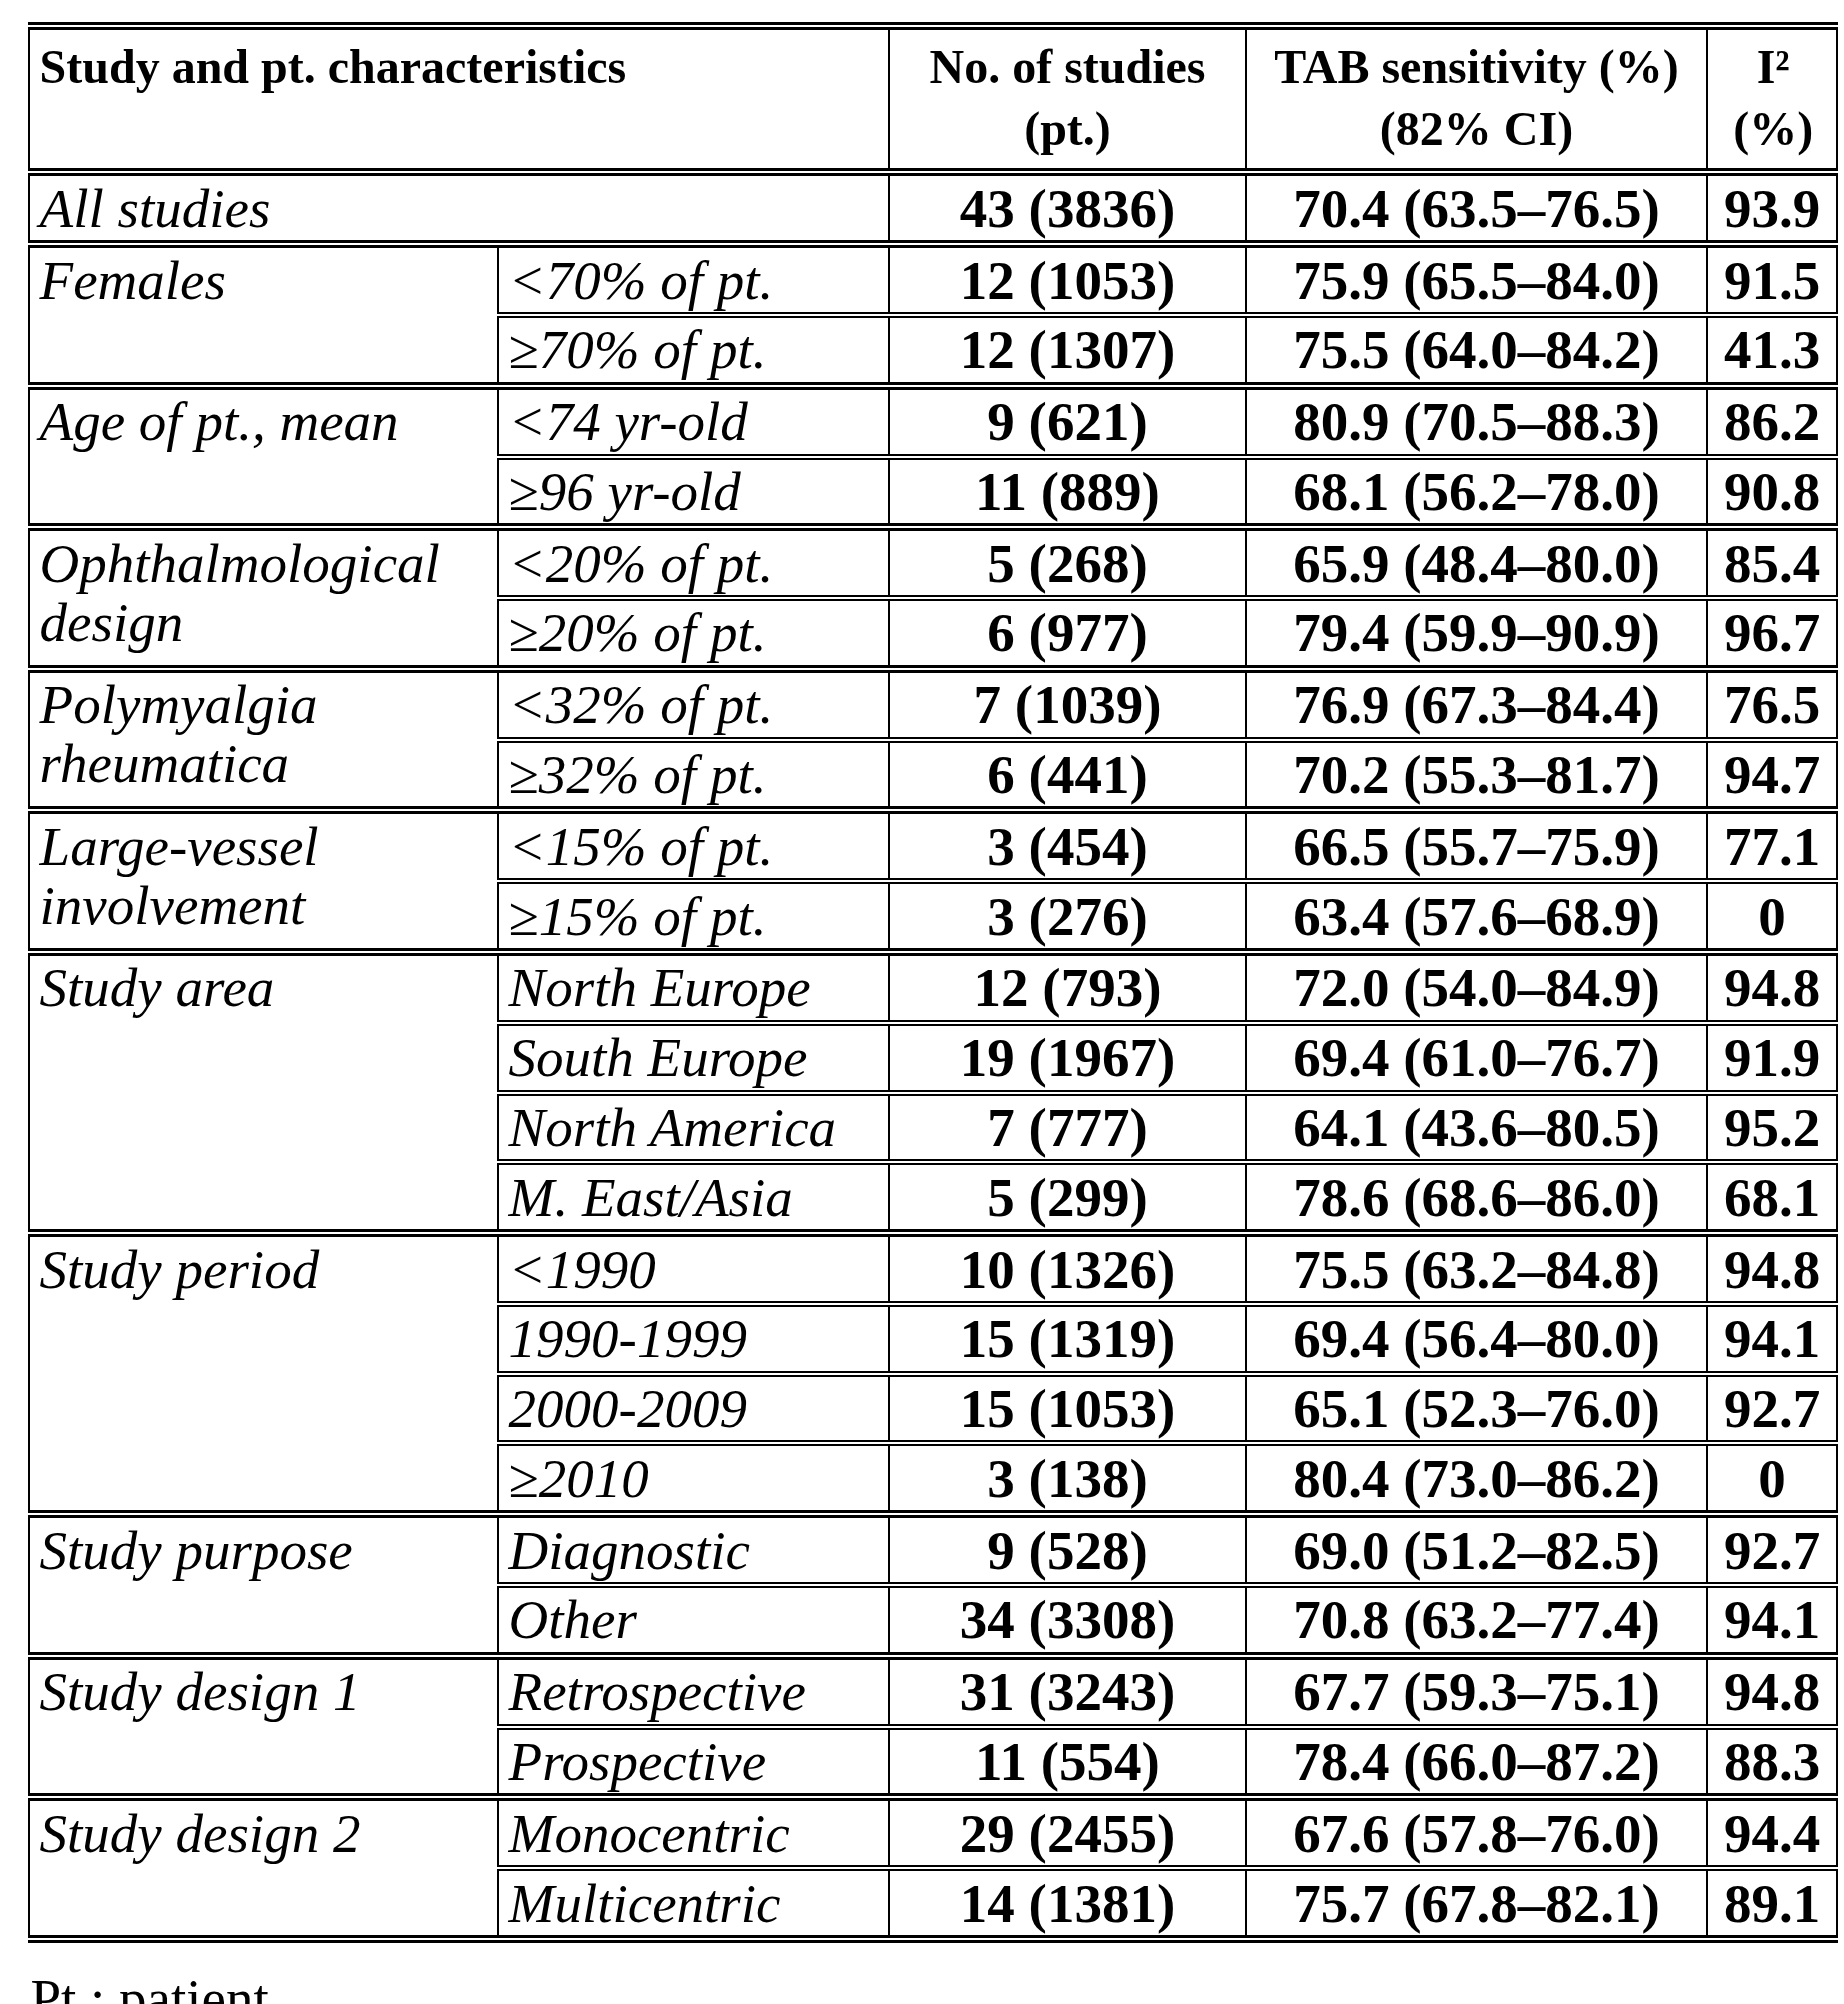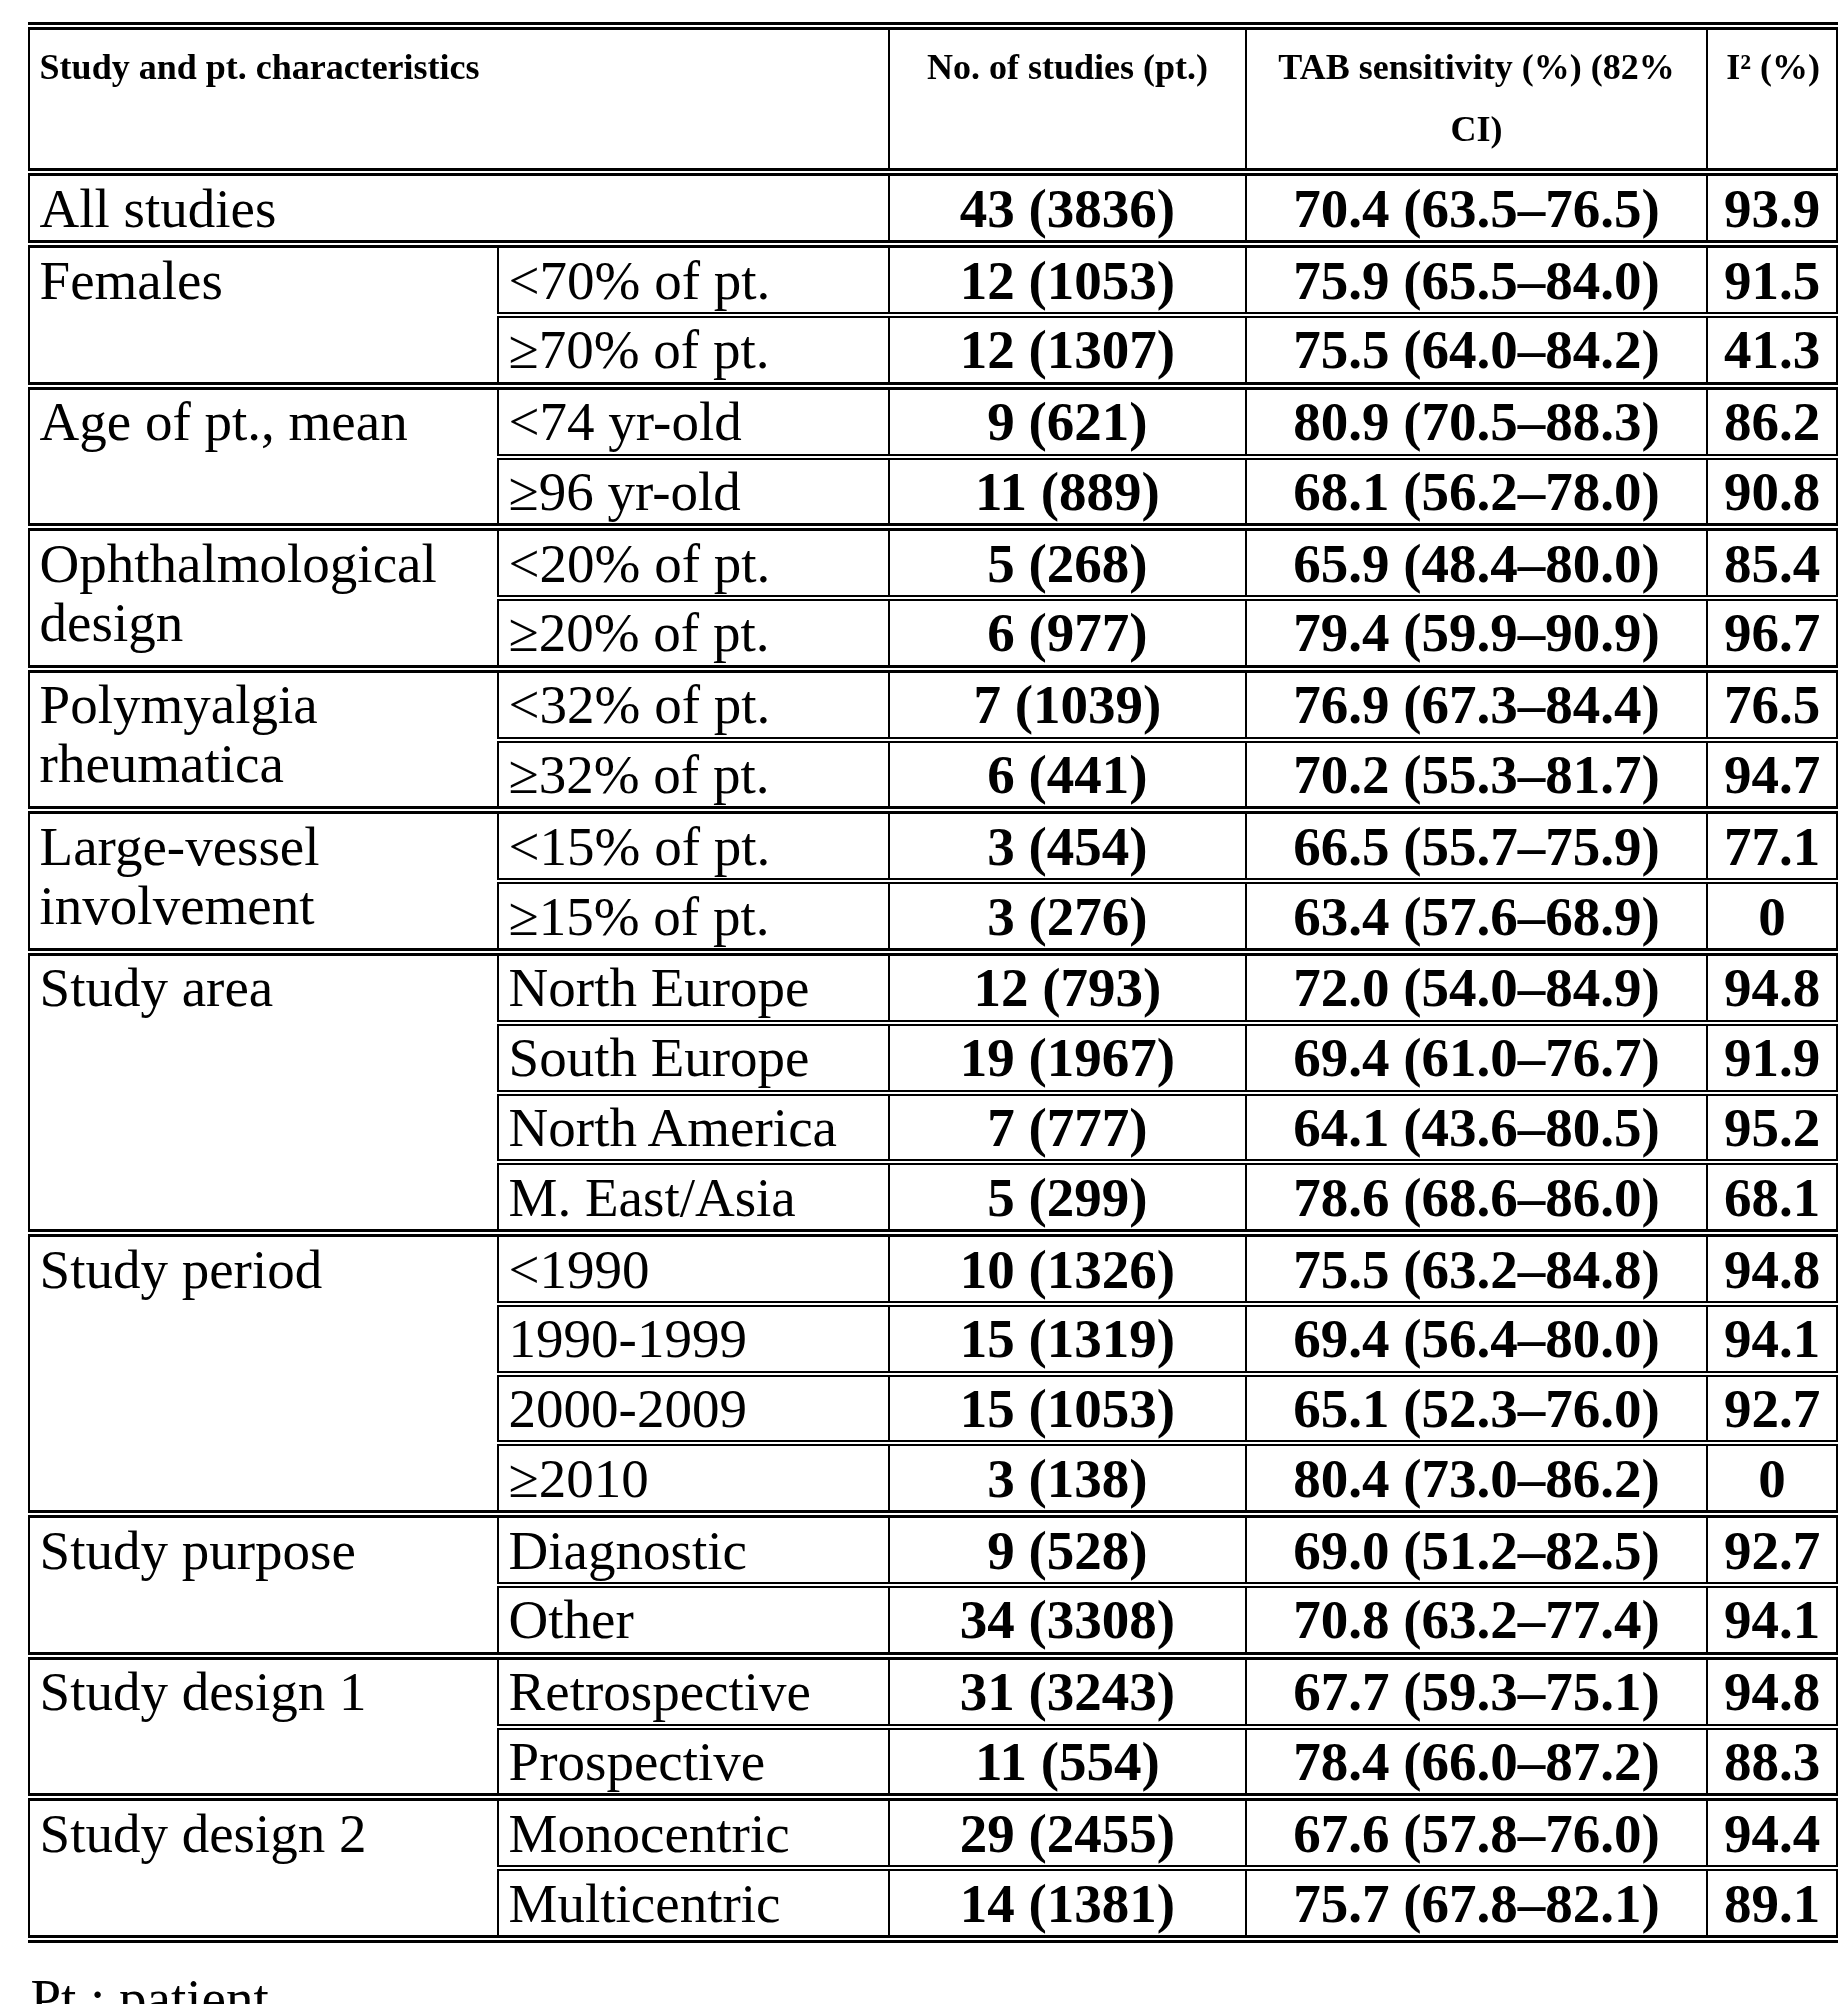--- a/index.html
+++ b/index.html
@@ -32,37 +32,37 @@
   col.w2 { width: 391px; }
   col.w3 { width: 357px; }
   col.w4 { width: 461px; }
   col.w5 { width: 130px; }
   th, td {
     border-left: 2.8px solid #000;
     border-right: 2.8px solid #000;
     overflow: hidden;
   }
   th {
-    font-size: 36px;
+    font-size: 48px;
     line-height: 62px;
     font-weight: bold;
     vertical-align: top;
     text-align: center;
     padding: 5.6px 8px 8.8px 8px;
     border-bottom: 8.8px double #000;
   }
   th.h-char { text-align: left; padding-left: 9.6px; }
   th.h-i2   { text-align: center; padding-left: 10.4px; }
   td {
     font-size: 55px;
     line-height: 59px;
     vertical-align: top;
     padding: 2.4px 8px;
   }
-  td.c1a, td.c1b { text-align: left; padding-left: 9.6px; font-weight: normal; }
+  td.c1a, td.c1b { text-align: left; padding-left: 9.6px; font-weight: normal; font-style: italic; }
   td.num, td.ci, td.i2 { text-align: center; font-weight: bold; }
   tr.gs td { border-top: 8.8px double #000; }   
   tr.rs td { border-top: 6.4px double #000; border-radius: 21px; }   
   .footnote {
     font-size: 55px;
     line-height: 60px;
     margin: 26px 0 0 2.4px;
     color: #000000;
   }
 </style>

